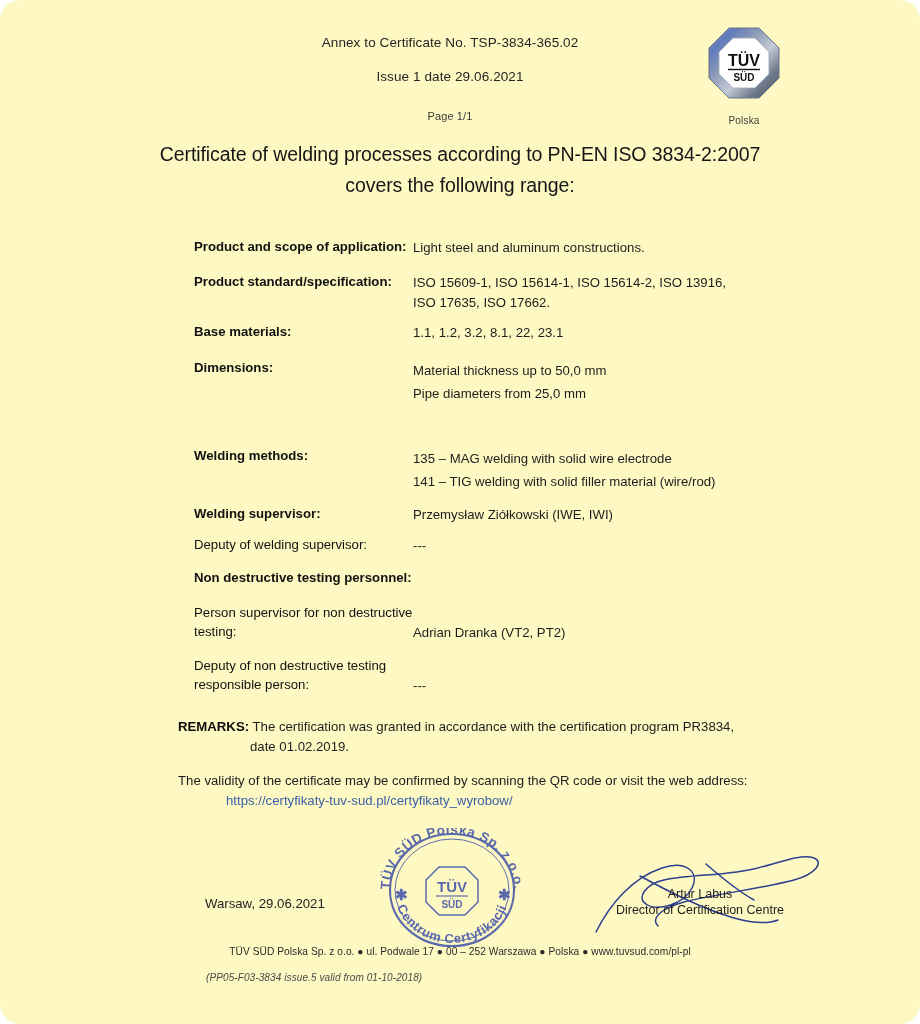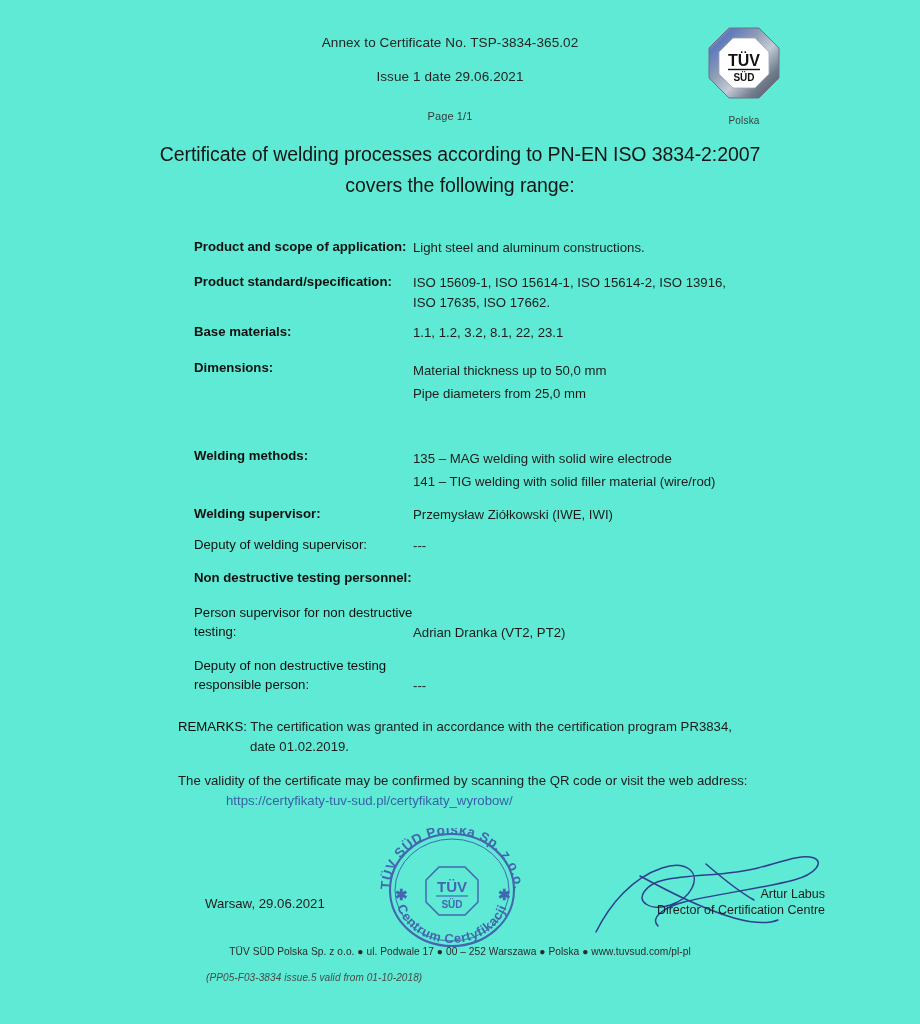--- a/index.html
+++ b/index.html
@@ -9,22 +9,23 @@
     background: #ffffff;
   }
   body {
     font-family: "Liberation Sans", sans-serif;
     color: #1a1a1a;
   }
   #page {
     position: relative;
     width: 920px;
     height: 1024px;
-    background: #5eead4;
+    background: #fef9c3;
     overflow: hidden;
+    border-radius: 20px;
   }
 
   
   .hdr-line {
     position: absolute;
     text-align: center;
     font-size: 13.5px;
     color: #252525;
     letter-spacing: 0.1px;
   }
@@ -97,21 +98,21 @@
   
   #remarks {
     position: absolute;
     left: 178px;
     top: 717px;
     width: 600px;
     font-size: 13.2px;
     line-height: 20px;
     color: #1d1d1d;
   }
-  #remarks .kw { font-weight: normal; color: #0d0d0d; }
+  #remarks .kw { font-weight: bold; color: #0d0d0d; }
   #remarks .second { display: block; margin-left: 72px; }
 
   #validity {
     position: absolute;
     left: 178px;
     top: 771px;
     width: 620px;
     font-size: 13.2px;
     line-height: 20px;
     color: #1d1d1d;
@@ -129,21 +130,21 @@
     left: 205px;
     top: 896px;
     font-size: 13.2px;
     color: #1d1d1d;
   }
   #sig-block {
     position: absolute;
     left: 575px;
     top: 886px;
     width: 250px;
-    text-align: right;
+    text-align: center;
     font-size: 12.5px;
     line-height: 16px;
     color: #1d1d1d;
   }
   #signature-mark {
     position: absolute;
     left: 588px;
     top: 846px;
     width: 250px;
     height: 90px;

